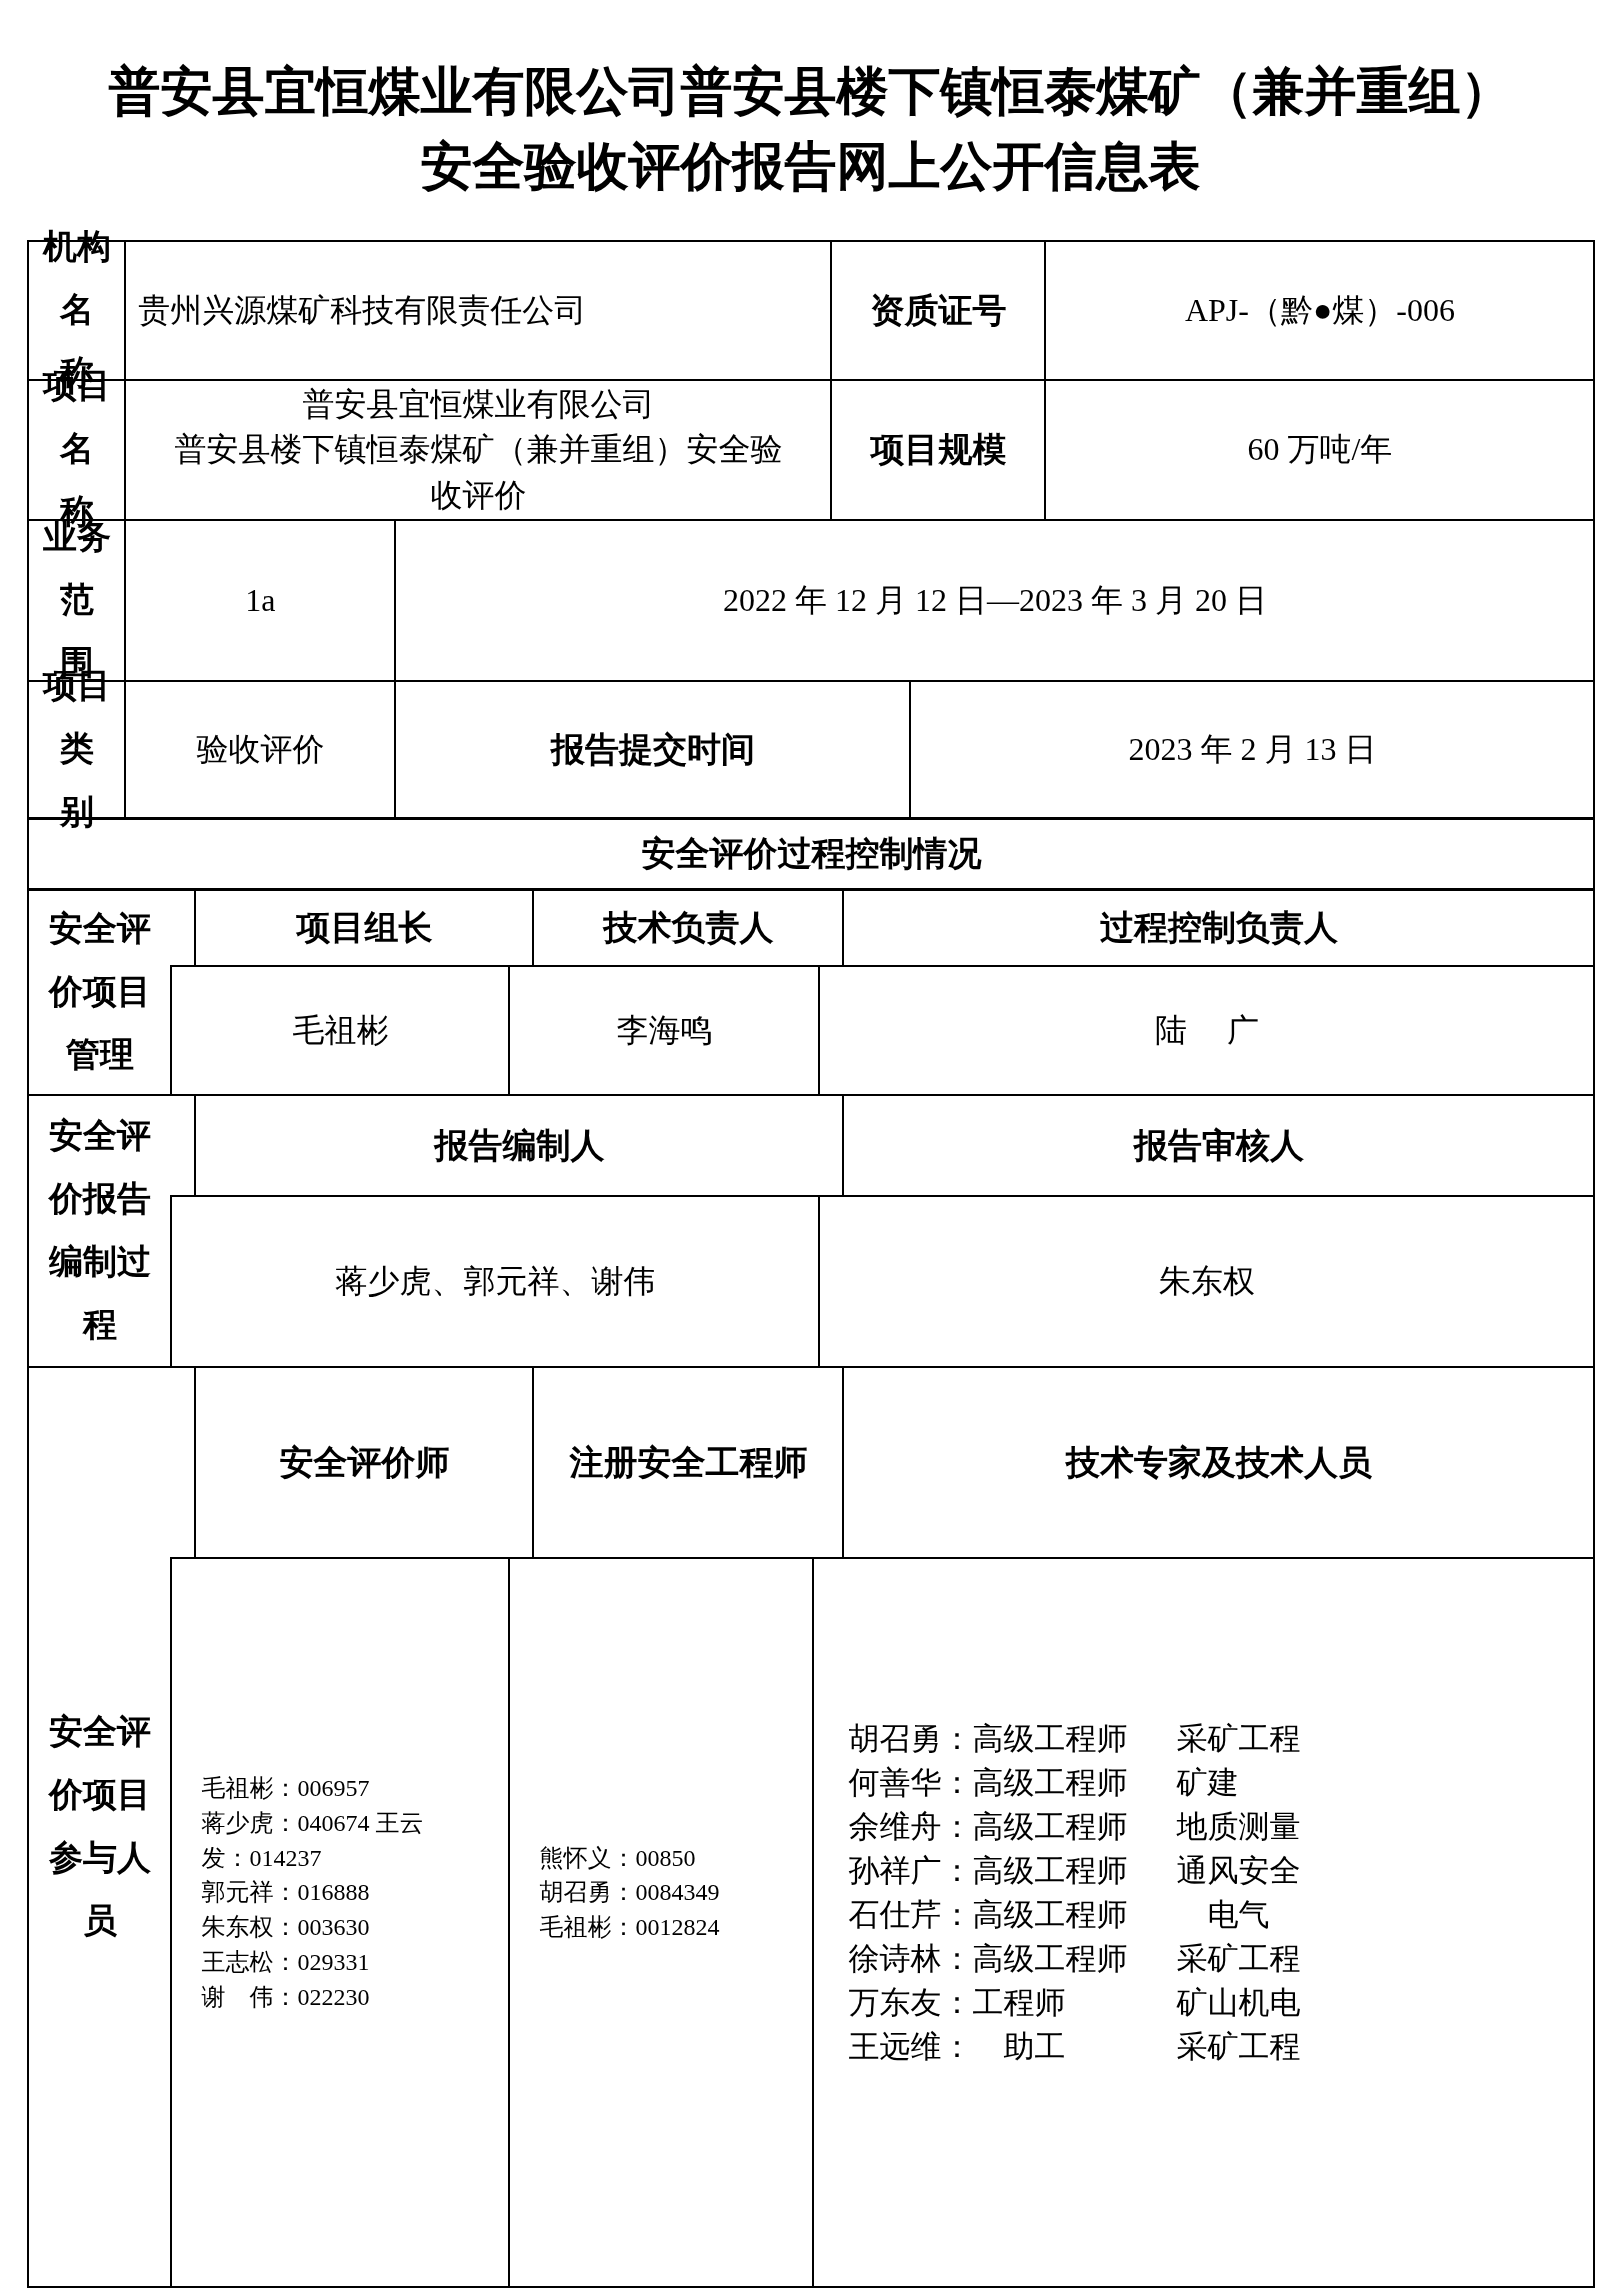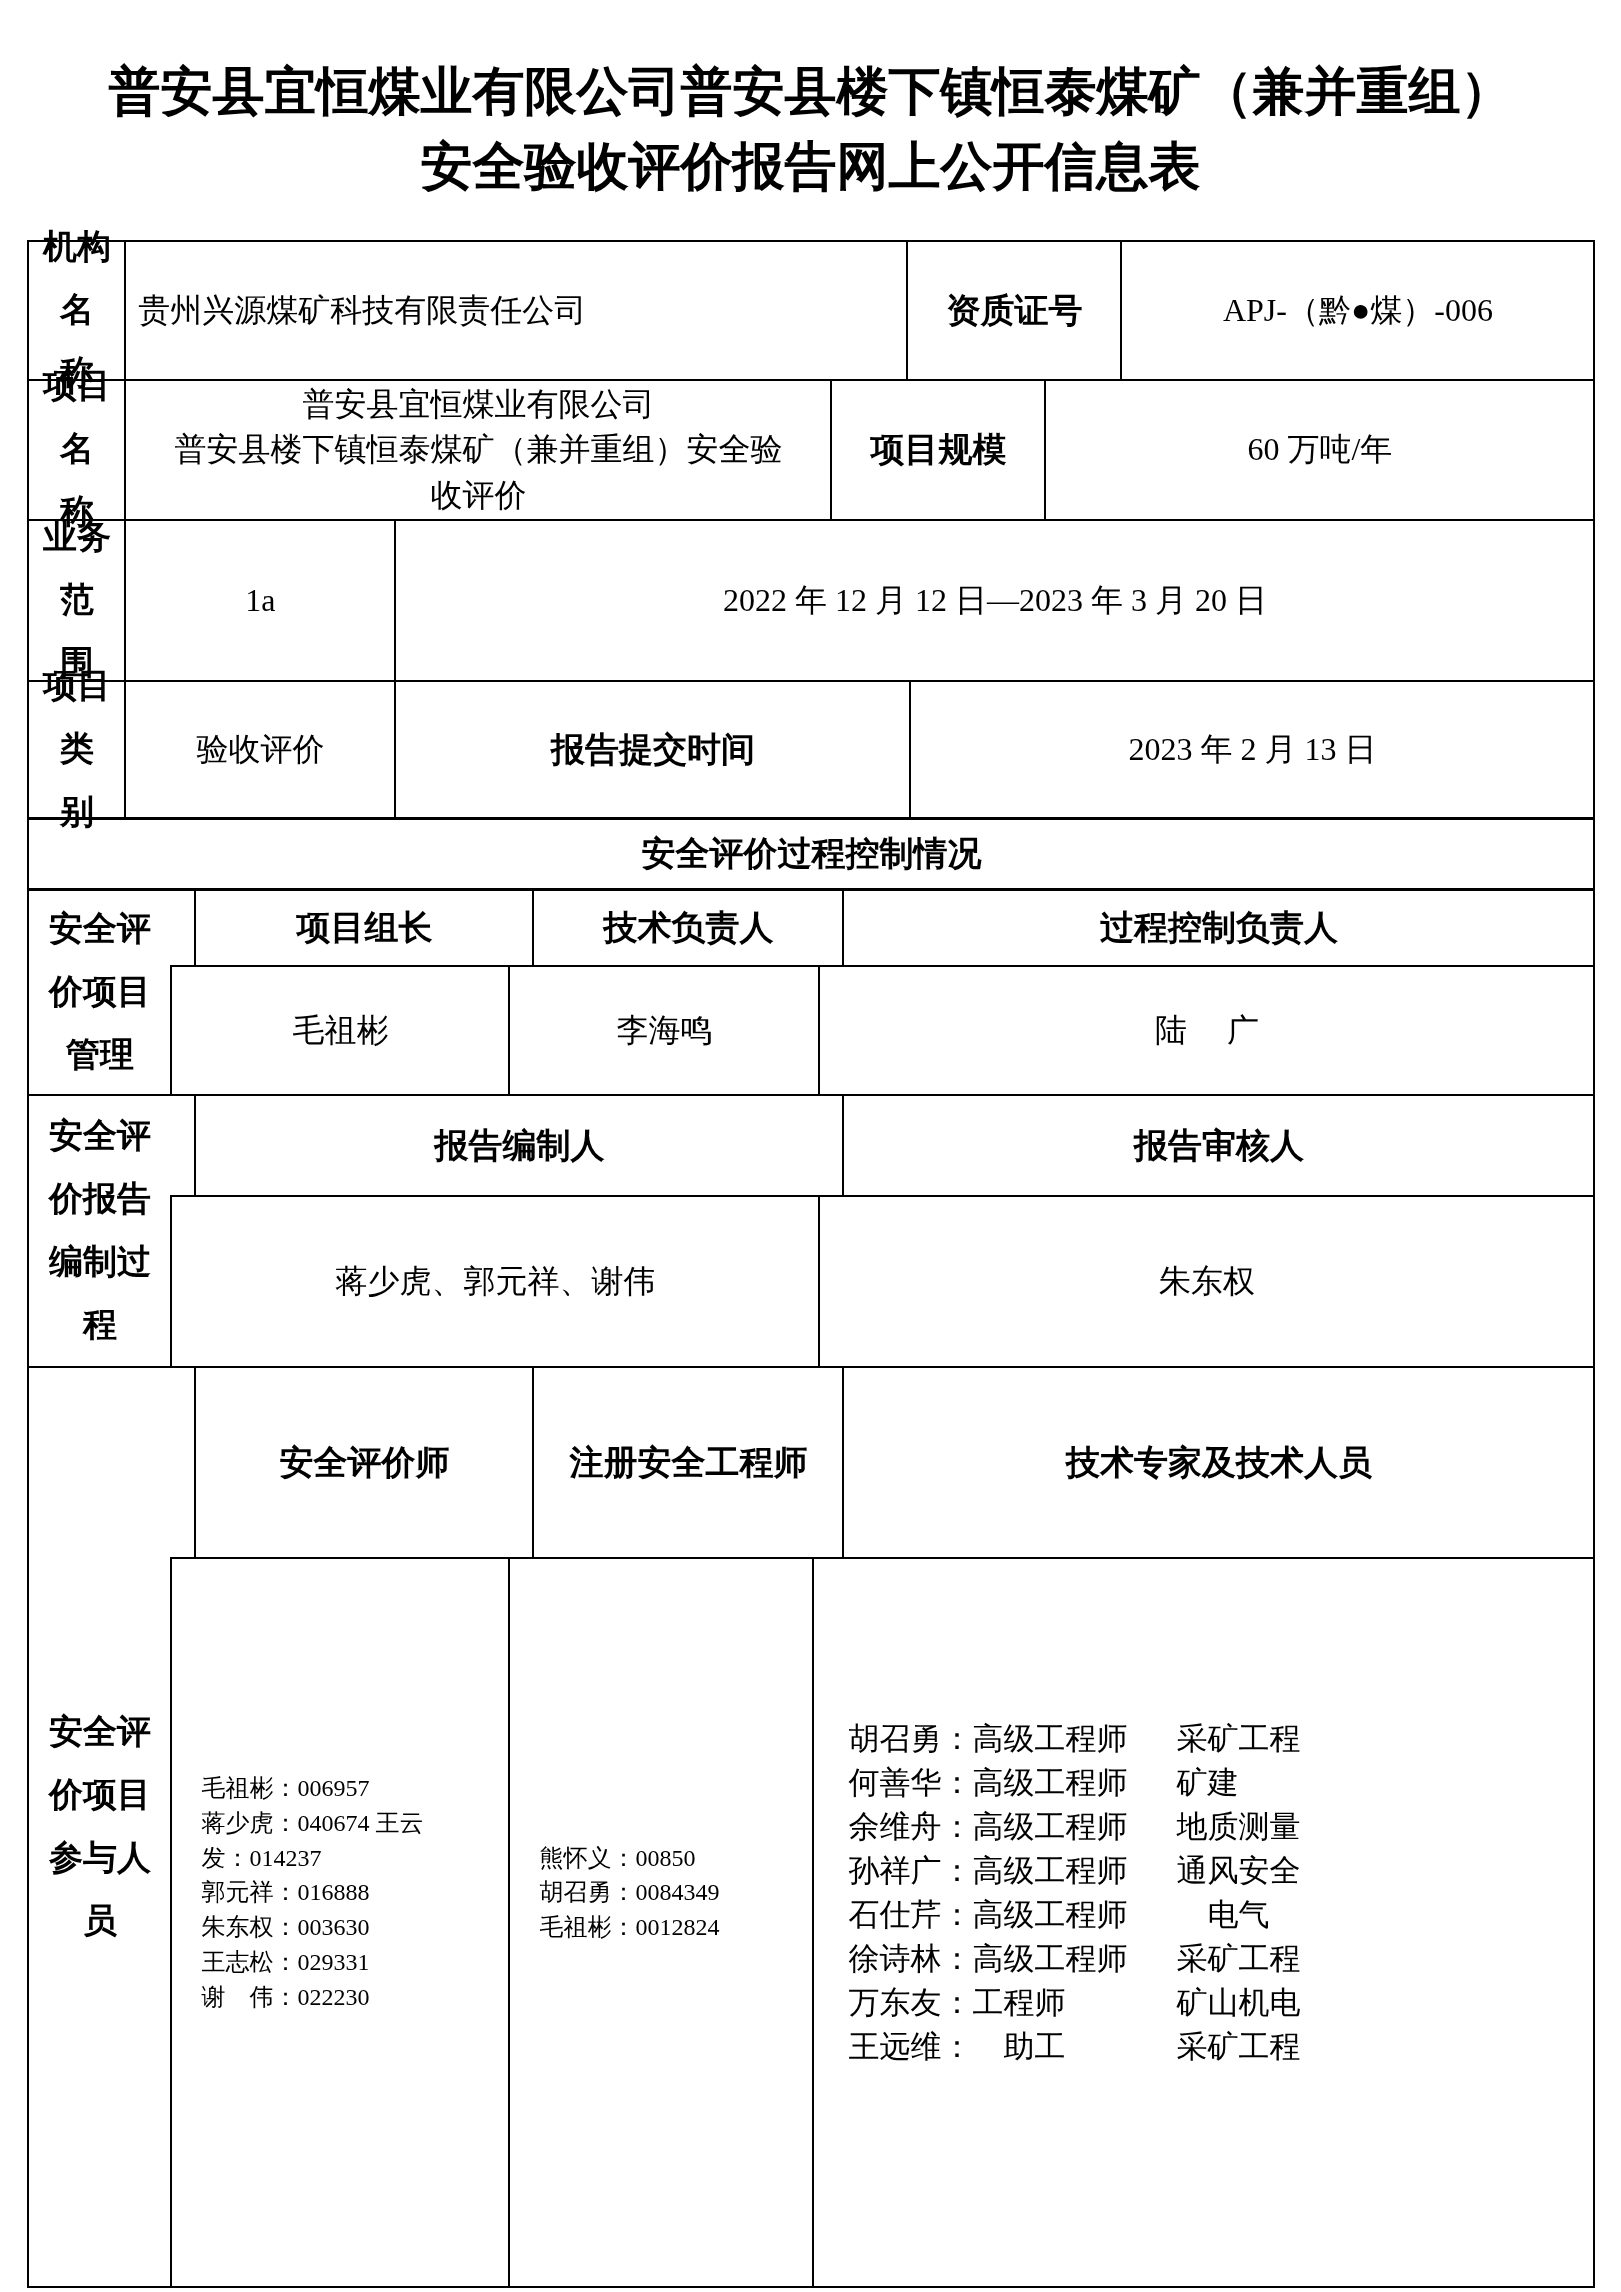--- a/index.html
+++ b/index.html
@@ -64,21 +64,21 @@
 <div class="title">
   <div>普安县宜恒煤业有限公司普安县楼下镇恒泰煤矿（兼并重组）</div>
   <div>安全验收评价报告网上公开信息表</div>
 </div>
 
 <div class="tbl">
 
   <div class="row" style="height:137px">
     <div class="cell lbl vlbl" style="width:95px">机构名
 称</div>
-    <div class="cell val leftal" style="width:782px">贵州兴源煤矿科技有限责任公司</div>
+    <div class="cell val leftal" style="width:706px">贵州兴源煤矿科技有限责任公司</div>
     <div class="cell lbl" style="width:214px">资质证号</div>
     <div class="cell val grow">APJ-（黔●煤）-006</div>
   </div>
 
   <div class="row" style="height:140px">
     <div class="cell lbl vlbl" style="width:95px">项目名
 称</div>
     <div class="cell val pre" style="width:706px">普安县宜恒煤业有限公司
 普安县楼下镇恒泰煤矿（兼并重组）安全验
 收评价</div>

